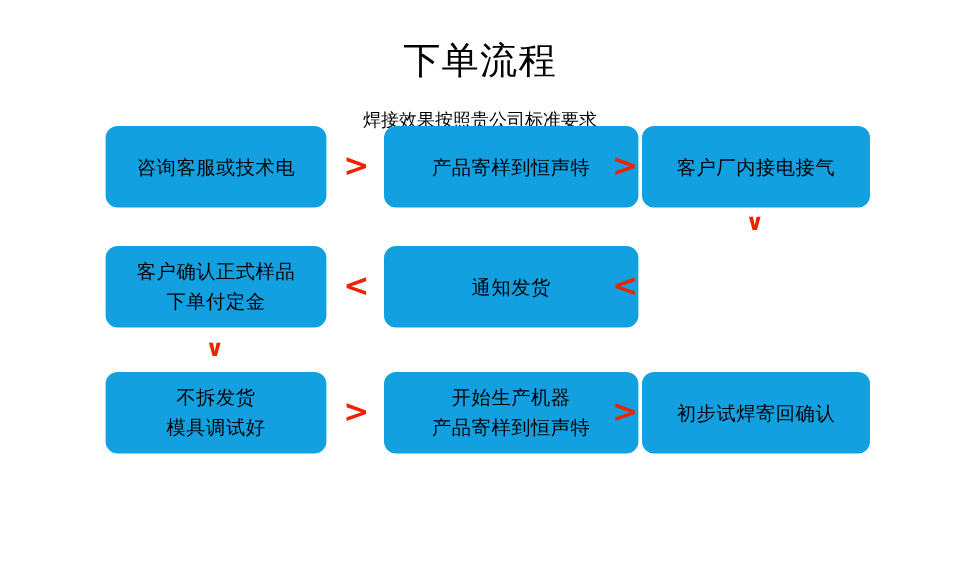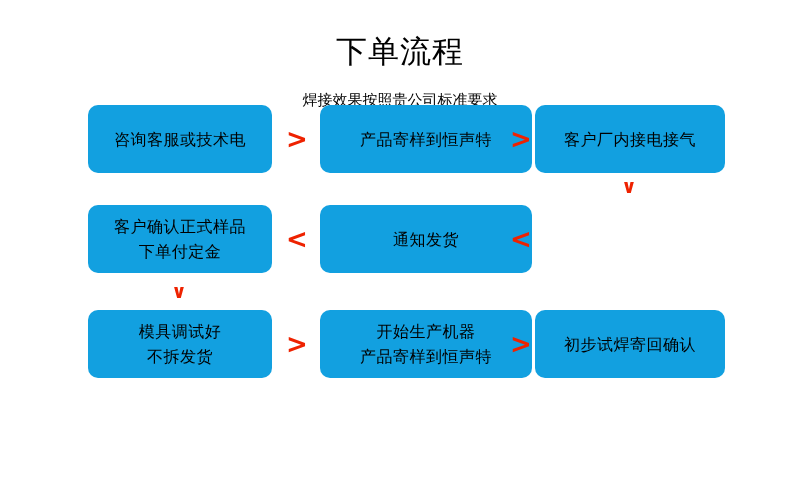--- a/index.html
+++ b/index.html
@@ -154,22 +154,22 @@
     <div class="box col-2">
       <span class="line">通知发货</span>
     </div>
     <div class="arrow-h arrow-h-b">&lt;</div>
   </div>
 
   <div class="arrow-v arrow-v-left">∨</div>
 
   <div class="row row-3">
     <div class="box col-1">
+      <span class="line">不拆发货</span>
       <span class="line">模具调试好</span>
-      <span class="line">不拆发货</span>
     </div>
     <div class="arrow-h arrow-h-a">&gt;</div>
     <div class="box col-2">
       <span class="line">开始生产机器</span>
       <span class="line">产品寄样到恒声特</span>
     </div>
     <div class="arrow-h arrow-h-b">&gt;</div>
     <div class="box col-3">
       <span class="line">初步试焊寄回确认</span>
     </div>

